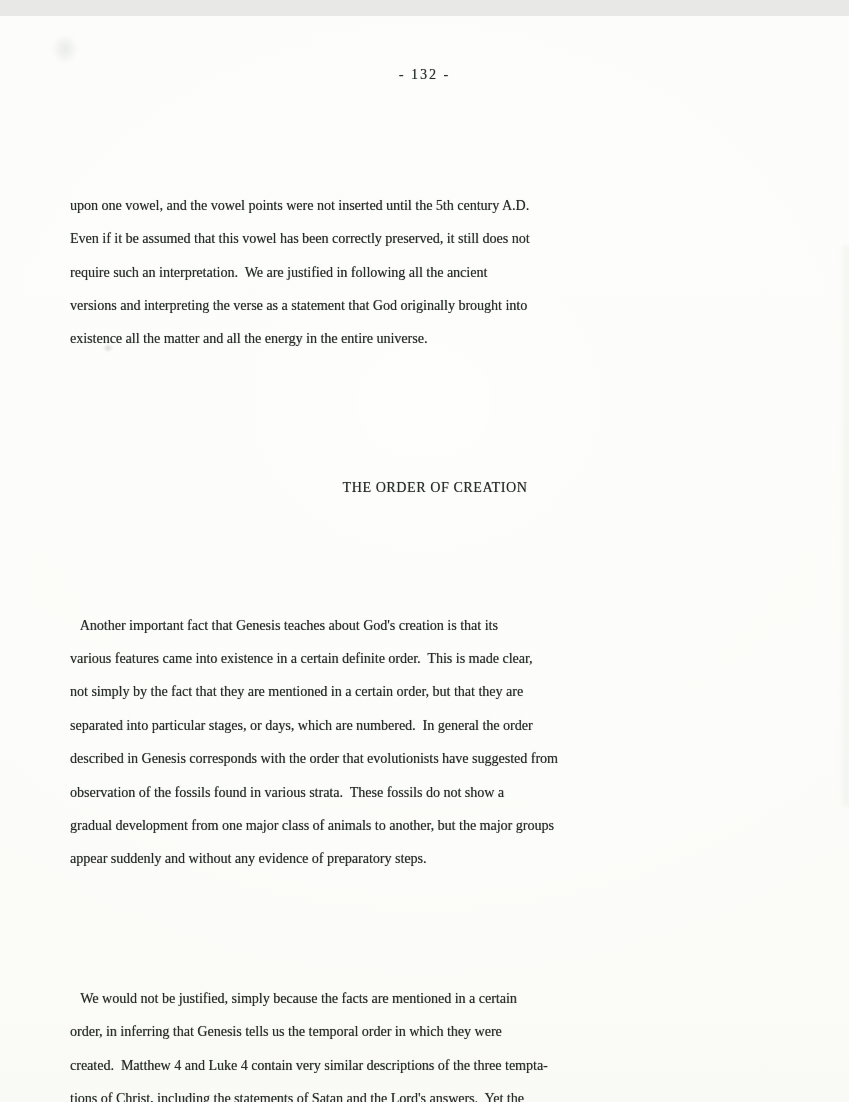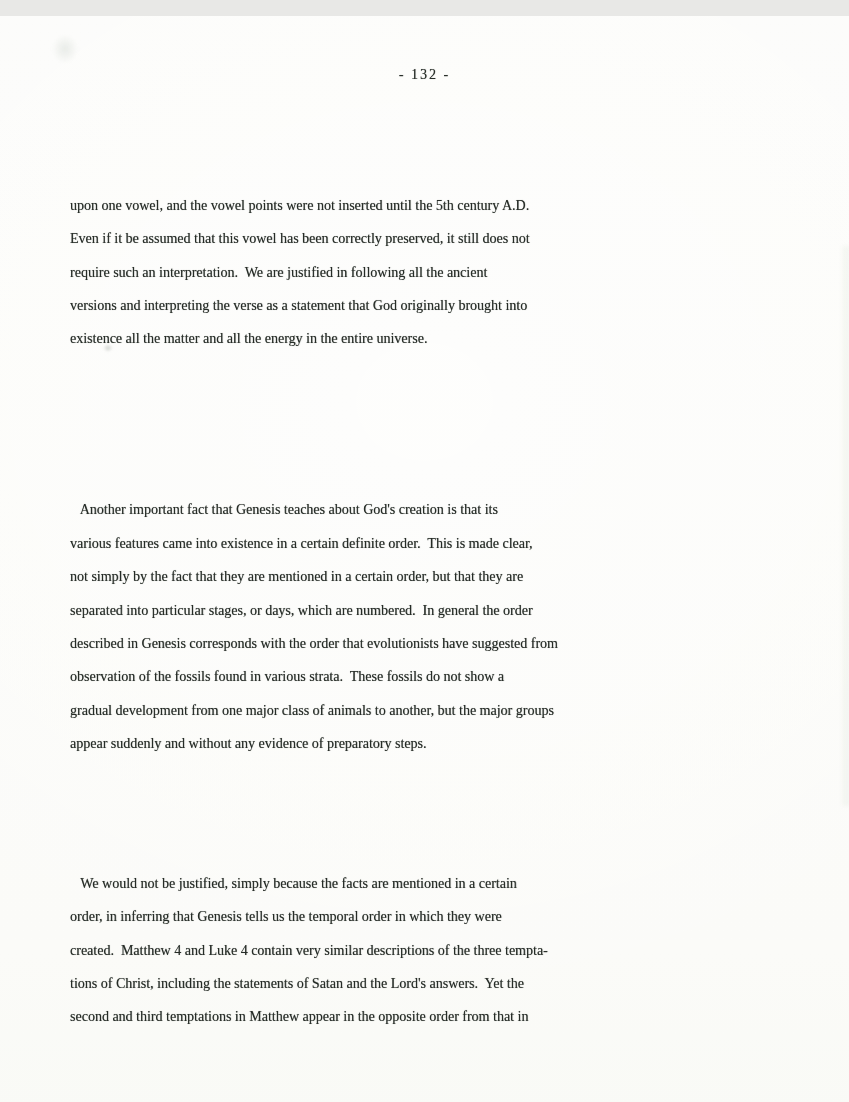--- a/index.html
+++ b/index.html
@@ -76,20 +76,21 @@
 </style>
 </head>
 <body>
 
 <div class="page">
   <div class="pagenum">- 132 -</div>
 
   <div class="content">
     <div class="para"><div class="tline">upon one vowel, and the vowel points were not inserted until the 5th century A.D.</div><div class="tline">Even if it be assumed that this vowel has been correctly preserved, it still does not</div><div class="tline">require such an interpretation.  We are justified in following all the ancient</div><div class="tline">versions and interpreting the verse as a statement that God originally brought into</div><div class="tline">existence all the matter and all the energy in the entire universe.</div></div>
 
+    <div class="heading">THE ORDER OF CREATION</div>
 
     <div class="para para-spaced-1"><div class="tline">   Another important fact that Genesis teaches about God's creation is that its</div><div class="tline">various features came into existence in a certain definite order.  This is made clear,</div><div class="tline">not simply by the fact that they are mentioned in a certain order, but that they are</div><div class="tline">separated into particular stages, or days, which are numbered.  In general the order</div><div class="tline">described in Genesis corresponds with the order that evolutionists have suggested from</div><div class="tline">observation of the fossils found in various strata.  These fossils do not show a</div><div class="tline">gradual development from one major class of animals to another, but the major groups</div><div class="tline">appear suddenly and without any evidence of preparatory steps.</div></div>
 
     <div class="para para-spaced-2"><div class="tline">   We would not be justified, simply because the facts are mentioned in a certain</div><div class="tline">order, in inferring that Genesis tells us the temporal order in which they were</div><div class="tline">created.  Matthew 4 and Luke 4 contain very similar descriptions of the three tempta-</div><div class="tline">tions of Christ, including the statements of Satan and the Lord's answers.  Yet the</div><div class="tline">second and third temptations in Matthew appear in the opposite order from that in</div></div>
   </div>
 
   <div class="smudge smudge-bottom-wide"></div>
   <div class="smudge smudge-bottom"></div>
   <div class="smudge speck-topleft"></div>
   <div class="smudge speck-another"></div>

